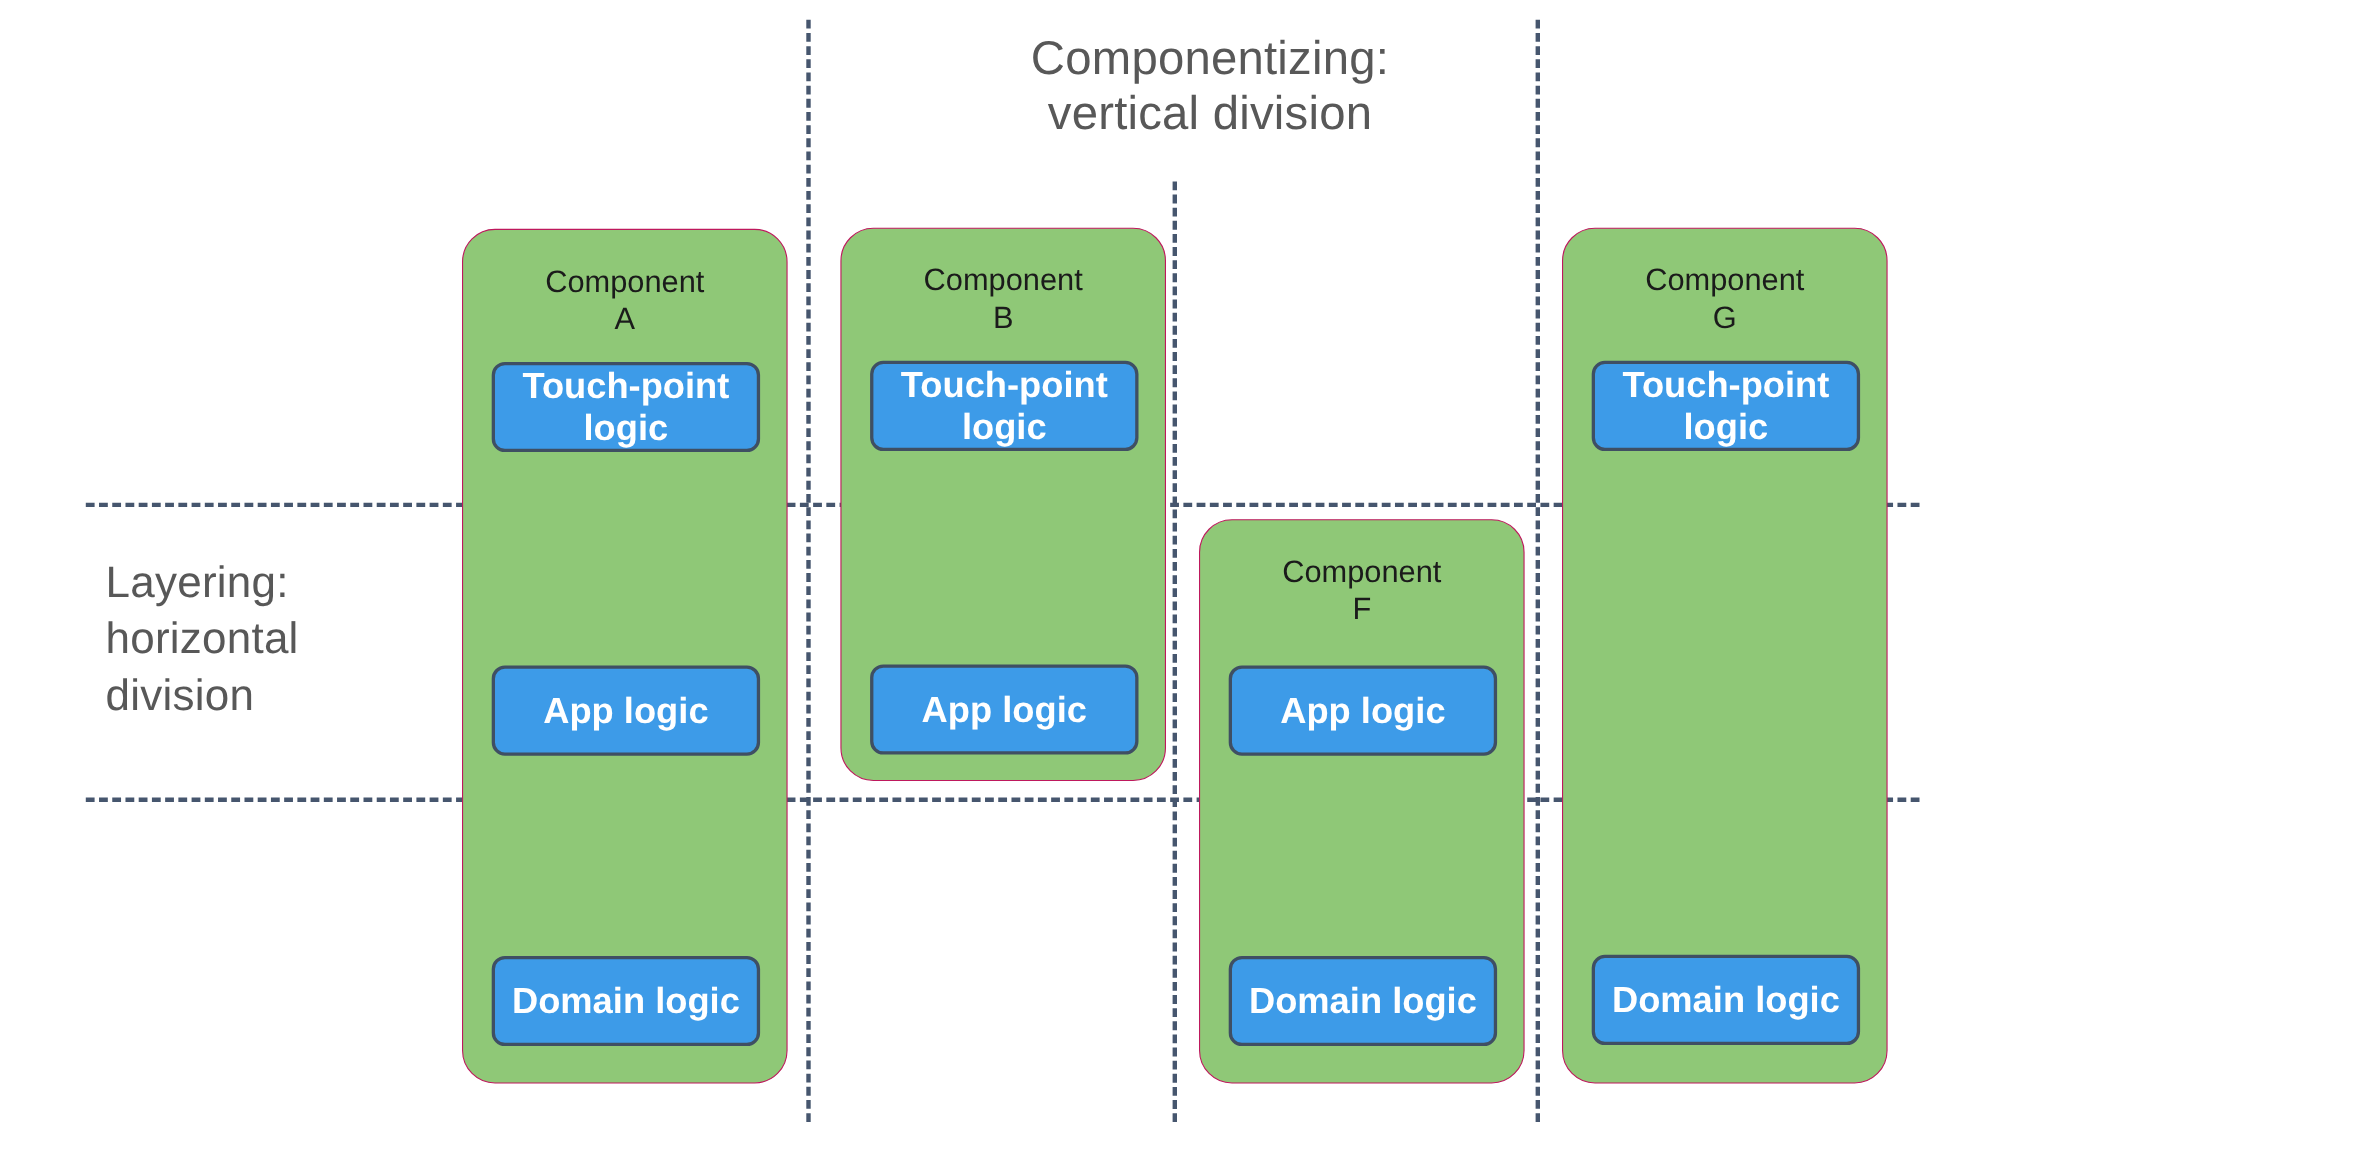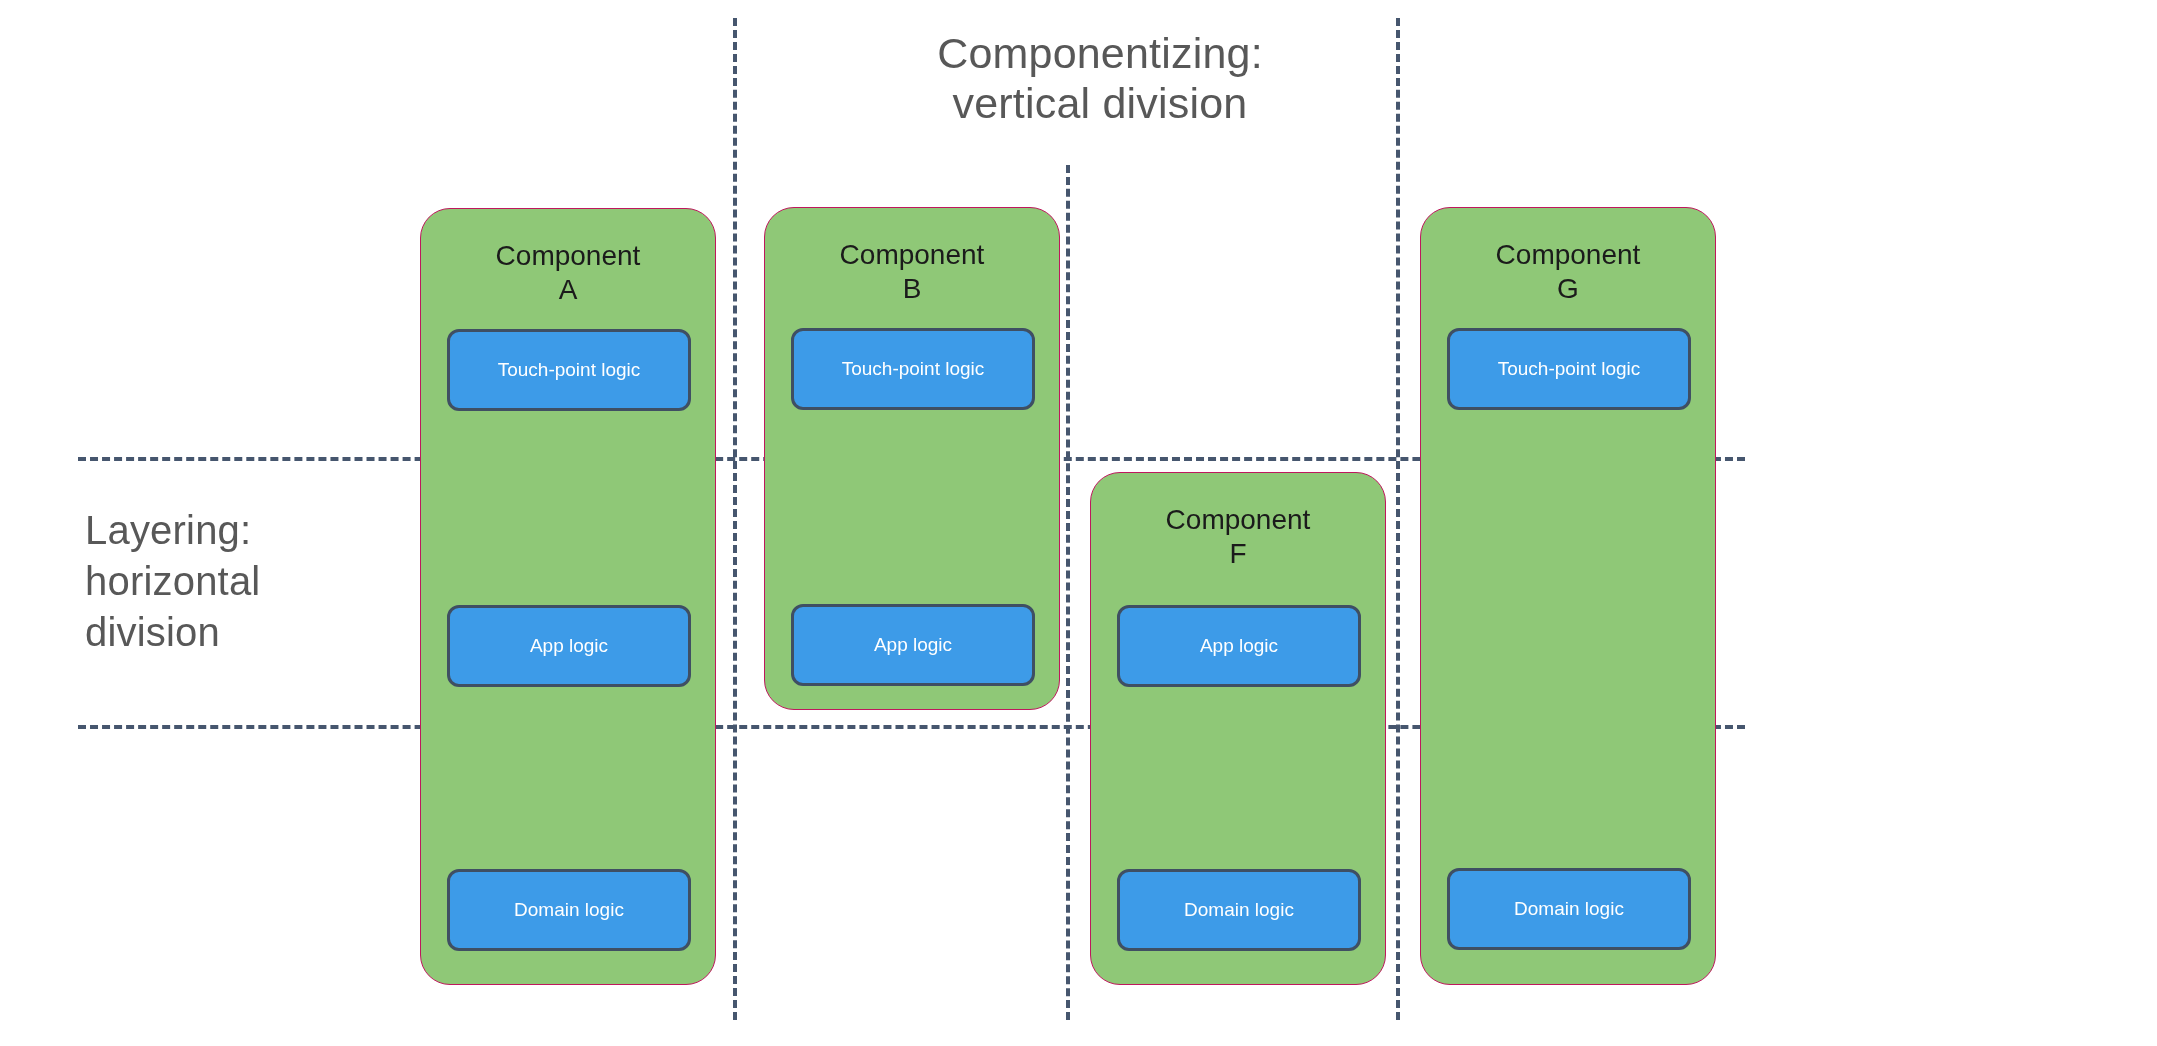--- a/index.html
+++ b/index.html
@@ -27,21 +27,21 @@
     text-align: center;
     font-size: 43px;
     line-height: 1.17;
     color: #585858;
     font-weight: 400;
     white-space: pre-line;
     letter-spacing: 0.2px;
   }
   .title-side {
     position: absolute;
-    left: 85px;
+    left: 96px;
     top: 505px;
     width: 300px;
     text-align: left;
     font-size: 40px;
     line-height: 1.28;
     color: #585858;
     font-weight: 400;
     white-space: pre-line;
     letter-spacing: 0.2px;
   }
@@ -81,22 +81,22 @@
   .layer-box {
     position: absolute;
     box-sizing: border-box;
     background: #3d9be8;
     border: 3px solid #3f4f63;
     border-radius: 12px;
     display: flex;
     align-items: center;
     justify-content: center;
     color: #ffffff;
-    font-size: 19px;
-    font-weight: 400;
+    font-size: 33px;
+    font-weight: 700;
     text-align: center;
   }
 </style>
 </head>
 <body>
 
 <div id="canvas">
 
   <div class="title-main">Componentizing:
 vertical division</div>

